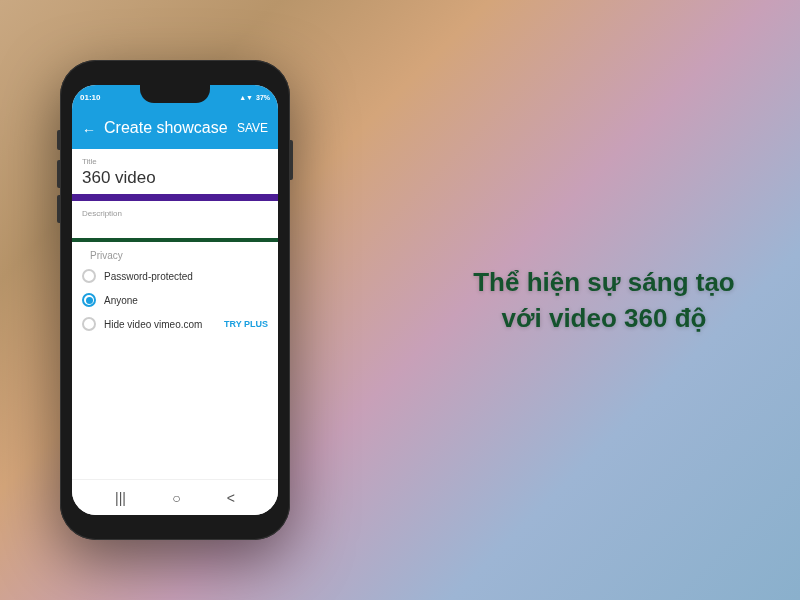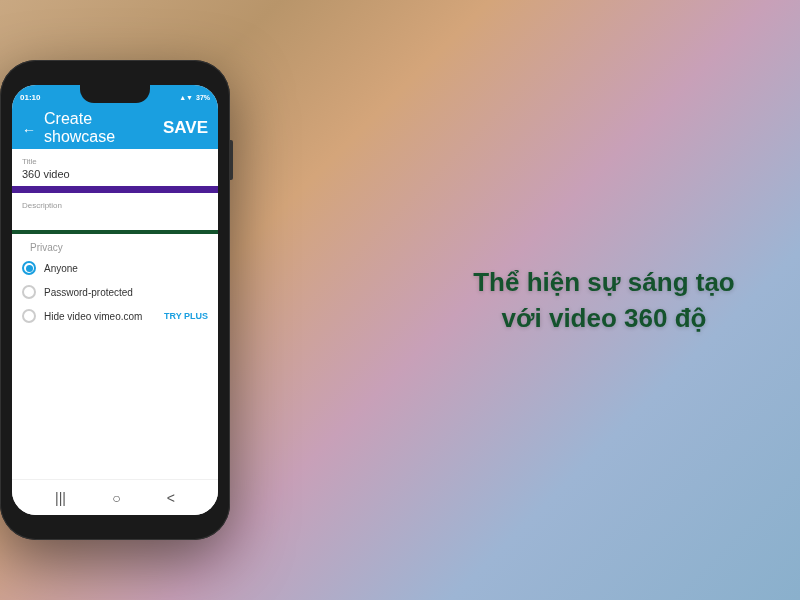--- a/index.html
+++ b/index.html
@@ -12,20 +12,21 @@
       background: linear-gradient(135deg, #c9a882 0%, #b8956a 20%, #d4a57a 35%, #c8a0b8 55%, #9db5d4 75%, #8ab0cc 100%);
     }
 
     .scene {
       width: 796px;
       height: 600px;
       position: relative;
       display: flex;
       align-items: center;
       justify-content: flex-start;
+      padding-left: 60px;
     }
 
     
     .right-text {
       position: absolute;
       right: 52px;
       top: 50%;
       transform: translateY(-50%);
       text-align: center;
       color: #14532d;
@@ -109,22 +110,22 @@
 
     .header-title {
       color: white;
       font-size: 16px;
       font-weight: 500;
       flex: 1;
     }
 
     .save-btn {
       color: white;
-      font-size: 17px;
-      font-weight: bold;
+      font-size: 12px;
+      font-weight: normal;
       cursor: pointer;
       text-align: right;
     }
 
     
     .app-content {
       background: white;
       flex: 1;
       padding: 0;
     }
@@ -135,21 +136,21 @@
       border-bottom: 7px solid #4c1d95;
     }
 
     .field-label {
       font-size: 8px;
       color: #999;
       margin-bottom: 2px;
     }
 
     .field-value {
-      font-size: 11px;
+      font-size: 17px;
       color: #333;
       padding-bottom: 6px;
     }
 
     .field-section-desc {
       padding: 8px 10px 20px 10px;
       border-bottom: 4px solid #14532d;
     }
 
     .field-label-desc {
@@ -309,29 +310,29 @@
         </div>
 
         <div class="field-section-desc">
           <div class="field-label-desc">Description</div>
         </div>
 
         <div class="privacy-section">
           <div class="privacy-label">Privacy</div>
 
           <div class="radio-item">
+            <div class="radio-circle"></div>
+            <span class="radio-label">Password-protected</span>
+          </div>
+
+          <div class="radio-item">
             <div class="radio-circle selected">
               <div class="radio-inner"></div>
             </div>
             <span class="radio-label">Anyone</span>
-          </div>
-
-          <div class="radio-item">
-            <div class="radio-circle"></div>
-            <span class="radio-label">Password-protected</span>
           </div>
 
           <div class="radio-item">
             <div class="radio-circle"></div>
             <span class="radio-label">Hide video vimeo.com</span>
             <span class="try-plus">TRY PLUS</span>
           </div>
         </div>
       </div>
 

